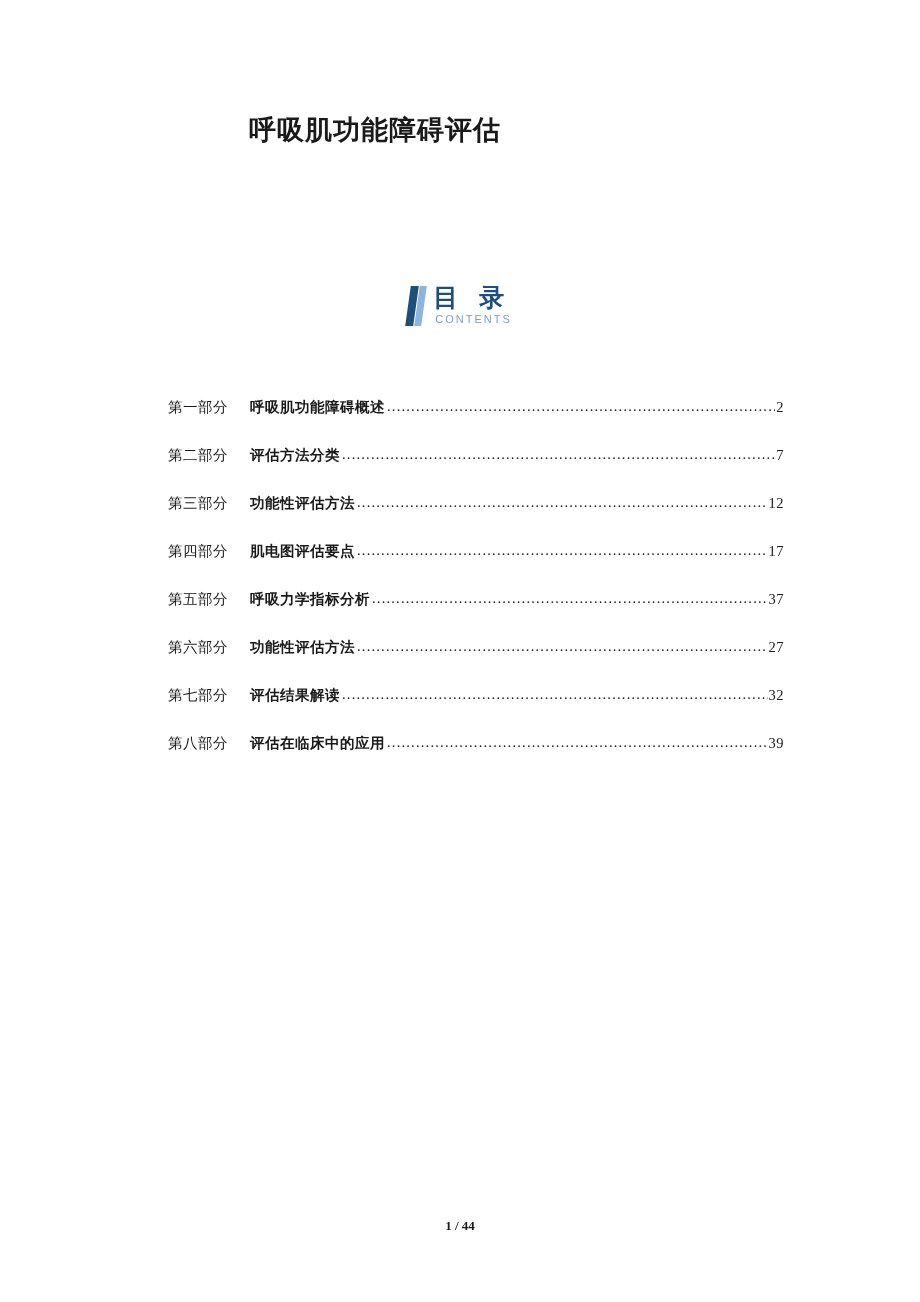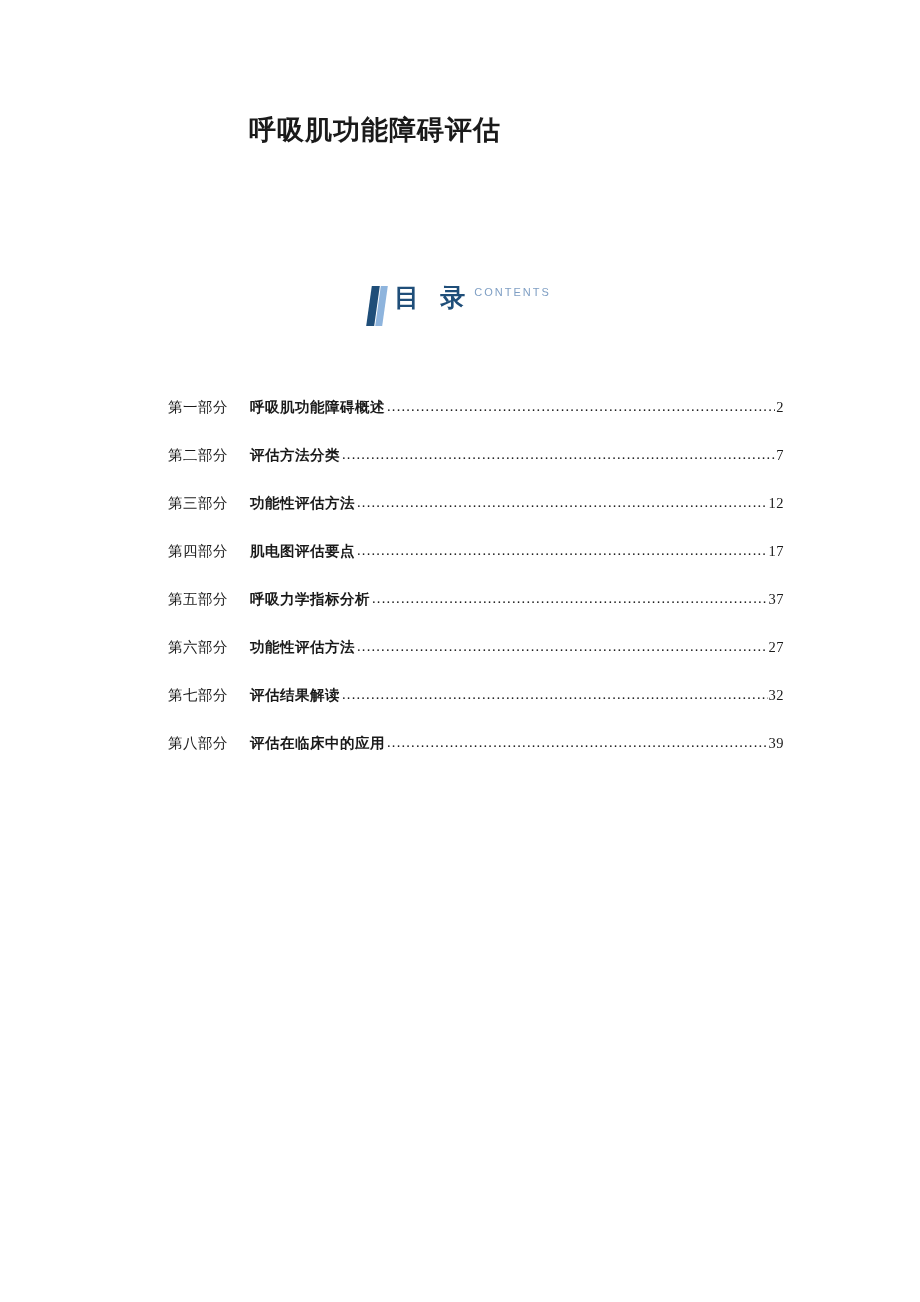--- a/index.html
+++ b/index.html
@@ -64,21 +64,21 @@
     position: absolute;
     left: 9px;
     top: 0;
     width: 7px;
     height: 40px;
     background: #8eb4dd;
     transform: skewX(-8deg);
   }
   .toc-words {
     display: flex;
-    flex-direction: row;
+    flex-direction: column;
     align-items: flex-start;
   }
   .toc-cn {
     font-family: "Liberation Sans", sans-serif;
     font-size: 25px;
     font-weight: bold;
     color: #1f4e79;
     letter-spacing: 7px;
     line-height: 27px;
   }
@@ -207,14 +207,15 @@
         <span class="toc-page">32</span>
       </div>
       <div class="toc-row">
         <span class="toc-part">第八部分</span>
         <span class="toc-label">评估在临床中的应用</span>
         <span class="toc-dots">.................................................................................................................</span>
         <span class="toc-page">39</span>
       </div>
     </div>
 
+  <div class="page-footer">1 / 44</div>
 
 </div>
 
 </body></html>

